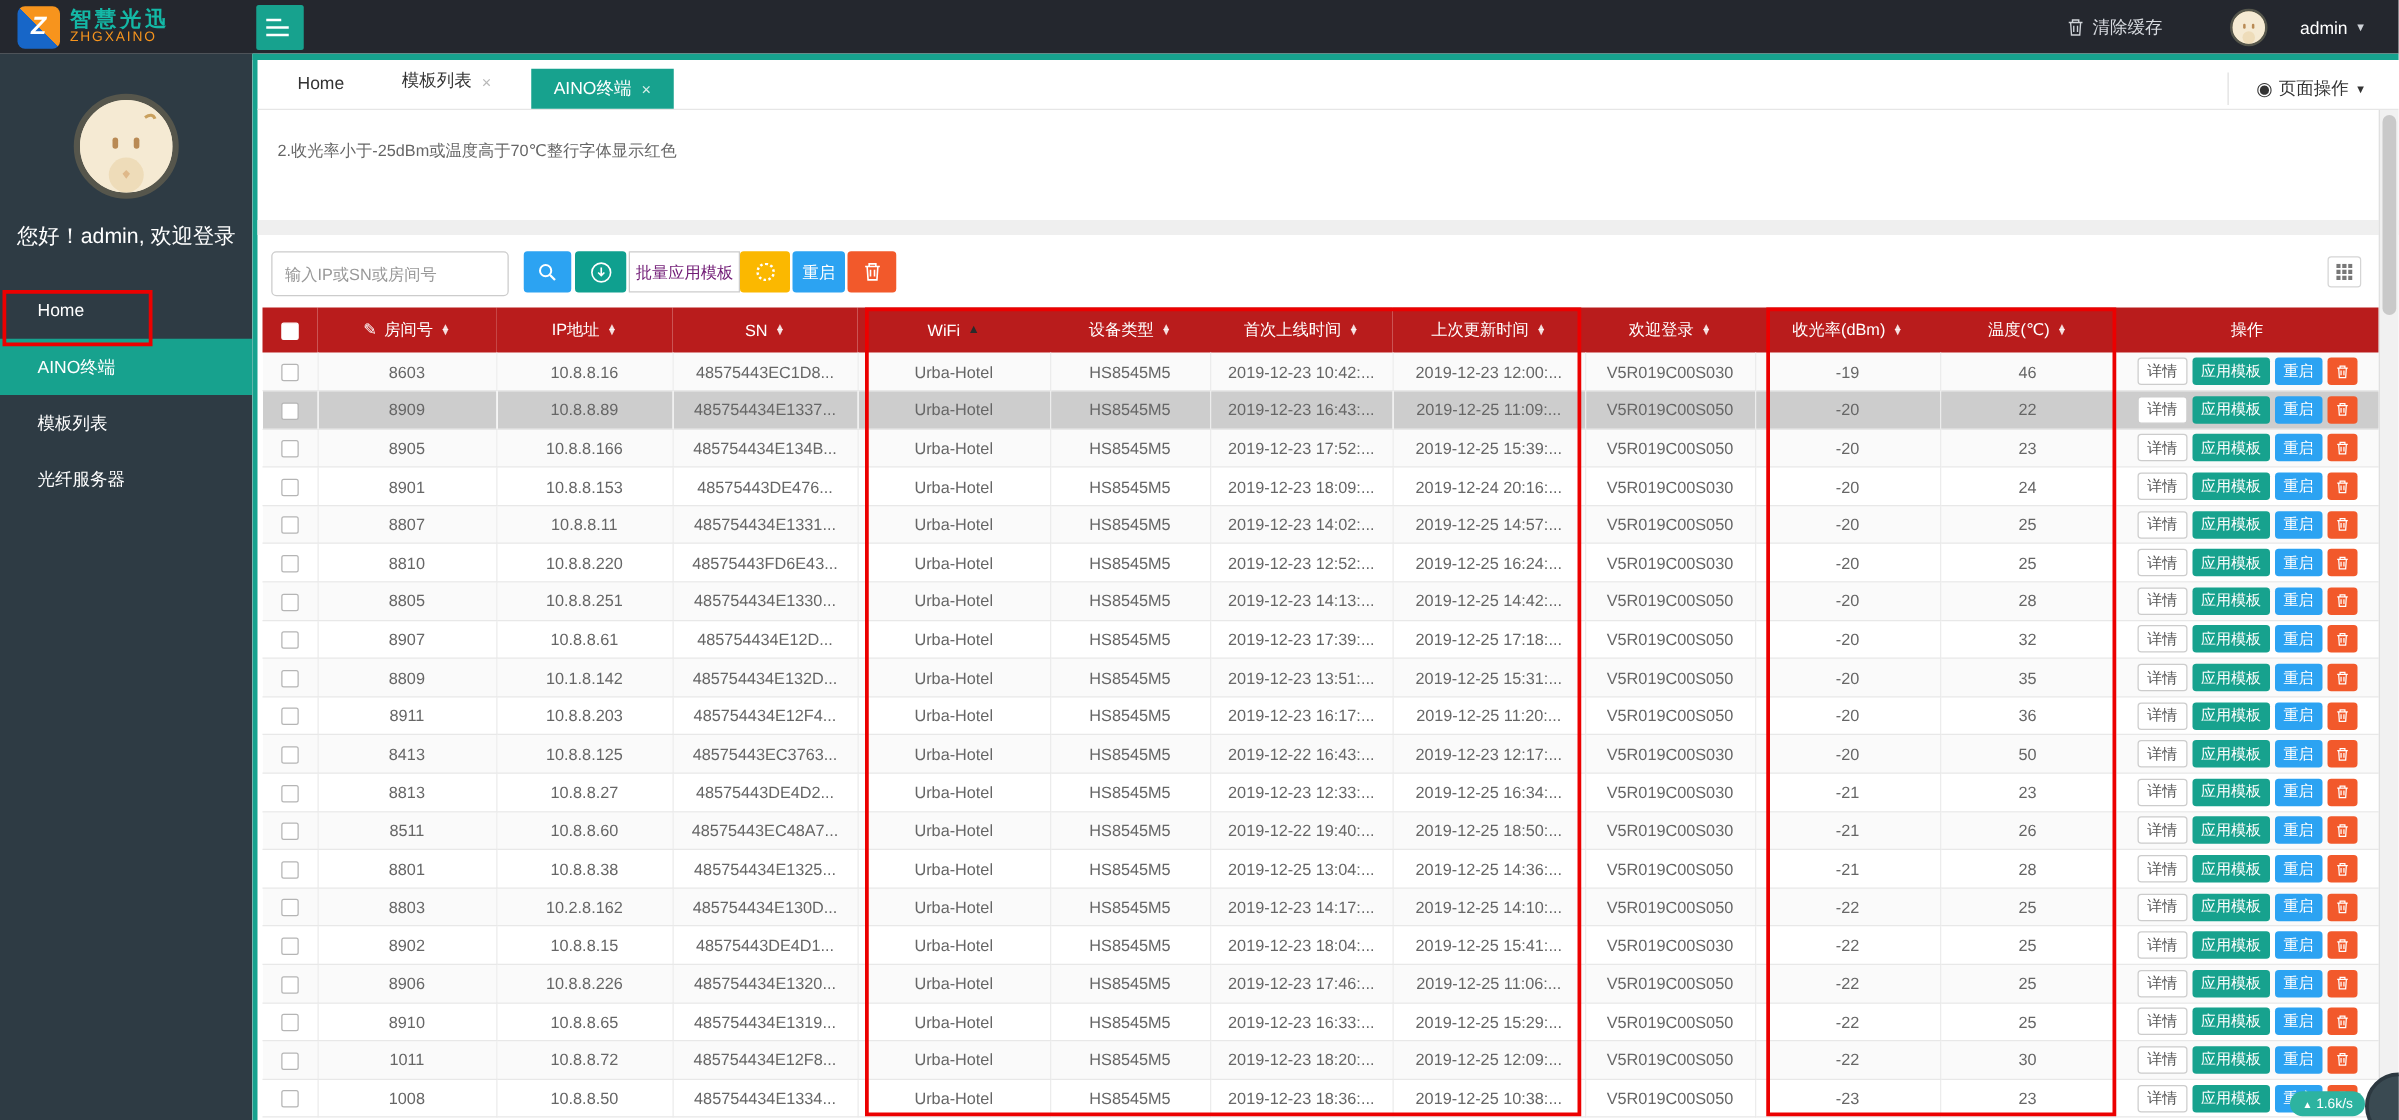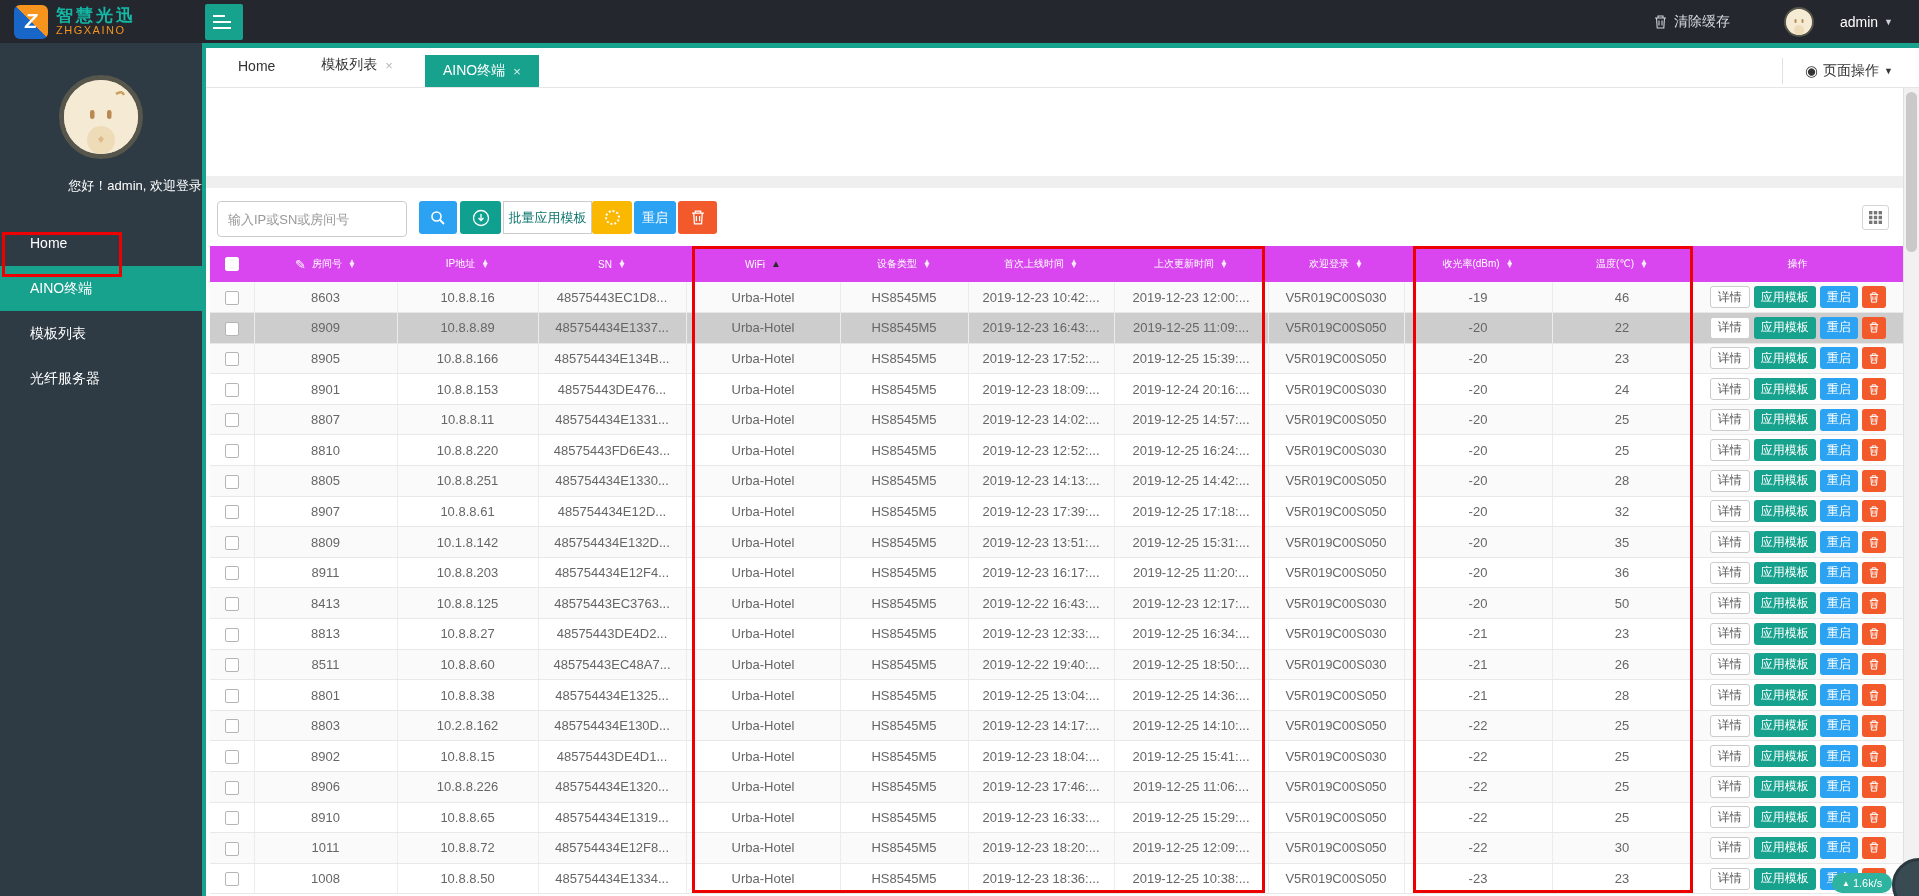--- a/index.html
+++ b/index.html
@@ -22,21 +22,21 @@
   .nav-item.active { background:#17191f; color:#fff; }
   .nav-right { margin-left:auto; display:flex; align-items:center; gap:26px; padding-right:26px; color:#d8dbe0; font-size:14px; }
   .clear-cache { display:flex; align-items:center; gap:7px; cursor:pointer; }
   .nav-avatar { width:30px; height:30px; border-radius:50%; background:#e9d4ae; border:2px solid #55564c; margin-left:28px; overflow:hidden; display:flex; align-items:center; justify-content:center; }
   .admin-box { display:flex; align-items:center; gap:6px; cursor:pointer; color:#fff; }
   .caret { font-size:9px; color:#cfd3d8; }
 
   
   .sidebar { position:absolute; left:0; top:43px; width:202px; height:853px; background:#2e3b44; }
   .side-avatar { width:84px; height:84px; border-radius:50%; background:#f5ead3; border:5px solid #56564c; margin:32px auto 0; display:flex; align-items:center; justify-content:center; }
-  .greeting { color:#fff; font-size:13px; text-align:right; margin-top:18px; }
+  .greeting { color:#fff; font-size:17px; text-align:center; margin-top:18px; }
   .side-menu { margin-top:26px; }
   .side-item { height:45px; line-height:45px; padding-left:30px; color:#fff; font-size:14px; cursor:pointer; }
   .side-item.active { background:#17a28e; }
 
   
   .main { position:absolute; left:202px; top:43px; width:1717px; height:853px; background:#fff; border-left:4px solid #17a28e; border-top:5px solid #17a28e; }
 
   
   .tabbar { height:40px; display:flex; align-items:flex-end; border-bottom:1px solid #e6e6e6; position:relative; }
   .tab { font-size:14px; color:#333; padding:0 14px 13px; margin-left:18px; cursor:pointer; display:flex; align-items:center; gap:8px; }
@@ -52,31 +52,31 @@
   .notice-line2 { color:#666; font-size:13px; }
   .gray-band { height:12px; background:#efefef; }
 
   
   .toolbar { position:relative; height:58px; }
   .search-input { position:absolute; left:11px; top:13px; width:190px; height:36px; border:1px solid #ccc; border-radius:4px; padding:12px 10px; font-size:13px; color:#c2410c; font-family:inherit; }
   .search-input::placeholder { color:#999; }
   .tb-btn { position:absolute; top:13px; height:33px; border:none; border-radius:3px; cursor:pointer; color:#fff; font-size:13px; font-family:inherit; display:flex; align-items:center; justify-content:center; }
   .btn-search { left:213px; width:38px; background:#2ca3f2; }
   .btn-download { left:254px; width:41px; background:#0fa08f; }
-  .btn-batch { left:297px; width:89px; background:#fff; border:1px solid #ccc; color:#0f766e; border-radius:0; }
+  .btn-batch { left:297px; width:89px; background:#fff; border:1px solid #ccc; color:#701a75; border-radius:0; }
   .btn-refresh { left:386px; width:40px; background:#fbb800; }
   .spinner { width:15px; height:15px; border:2px dotted #fff; border-radius:50%; }
   .btn-restart { left:428px; width:42px; background:#2ca3f2; }
   .btn-trash { left:472px; width:39px; background:#f2592b; }
   .btn-grid { left:1656px; top:17px; width:27px; height:25px; background:#fff; border:1px solid #d5d5d5; border-radius:3px; }
 
   
   .table-wrap { margin-left:4px; width:1693px; }
   table { border-collapse:collapse; table-layout:fixed; width:1693px; }
-  thead th { background:#d946ef; color:#fff; font-size:10px; font-weight:normal; height:36px; cursor:pointer; }
+  thead th { background:#b91c1c; color:#fff; font-size:13px; font-weight:normal; height:36px; cursor:pointer; }
   .th-inner { display:flex; align-items:center; justify-content:center; gap:6px; }
   .sort { display:inline-flex; flex-direction:column; line-height:0.55; font-size:8px; color:rgba(255,255,255,.85); }
   .sort .up::before { content:"▲"; }
   .sort .dn::before { content:"▼"; }
   th.sorted .sort { color:#2b2b2b; font-size:10px; }
   .pencil::before { content:"✎"; font-size:13px; }
   tbody td { height:30.6px; font-size:13px; color:#666; text-align:center; border-bottom:1px solid #e8e8e8; border-right:1px solid #ececec; background:#fff; overflow:hidden; white-space:nowrap; }
   tbody td:last-child { border-right:none; }
   tbody tr:nth-child(odd) td { background:#fafafa; }
   tbody tr.selected td { background:#cdcdcd; }
@@ -179,20 +179,21 @@
         <span class="close">×</span>
       </div>
       <div class="page-actions">
         <span class="target-icon">◉</span>
         <span>页面操作</span>
         <span class="caret" style="color:#333">▼</span>
       </div>
     </div>
 
     <div class="notice">
+      <div class="notice-line2">2.收光率小于-25dBm或温度高于70℃整行字体显示红色</div>
     </div>
     <div class="gray-band"></div>
 
     <div class="toolbar">
       <input class="search-input" type="text" placeholder="输入IP或SN或房间号" style="">
       <button class="tb-btn btn-search">
         <svg width="16" height="16" viewBox="0 0 16 16">
             <circle cx="6.5" cy="6.5" r="4.5" stroke="#fff" stroke-width="1.6" fill="none"></circle>
             <path d="M10 10 L14 14" stroke="#fff" stroke-width="1.8"></path>
           </svg>

